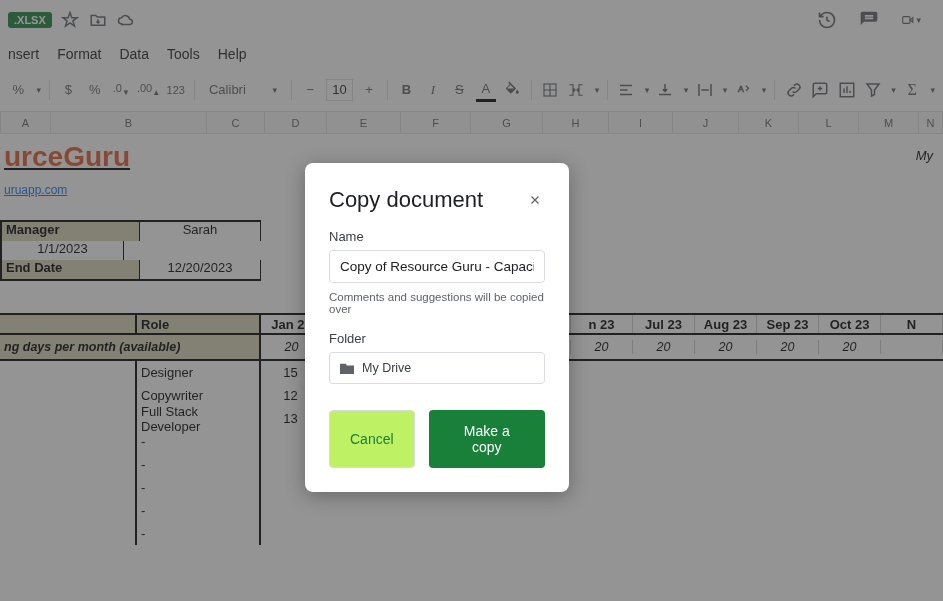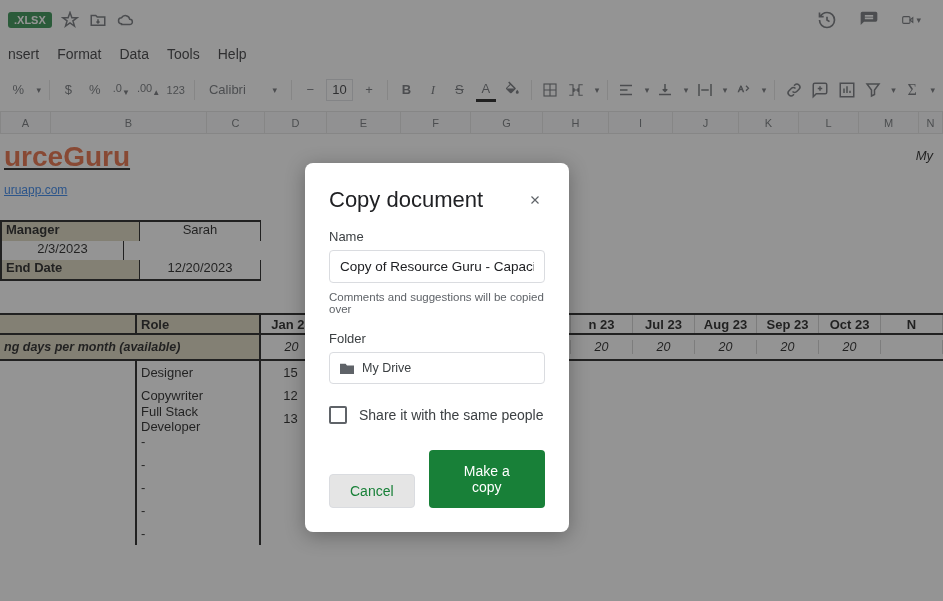--- a/index.html
+++ b/index.html
@@ -59,21 +59,21 @@
   .dlg-title { font-size: 22px; color: #202124; }
   .dlg-close { width: 20px; height: 20px; cursor: pointer; color: #5f6368; display:flex; align-items:center; justify-content:center; font-size: 16px; }
   .dlg-label { font-size: 13px; color: #3c4043; margin-top: 16px; margin-bottom: 6px; }
   .dlg-input { width: 100%; border: 1px solid #dadce0; border-radius: 4px; padding: 8px 10px; font-size: 13.5px; color: #202124; }
   .dlg-hint { font-size: 11.5px; color: #5f6368; margin-top: 8px; }
   .folder-sel { width: 100%; border: 1px solid #dadce0; border-radius: 4px; padding: 8px 10px; font-size: 12.5px; color: #3c4043; display: flex; align-items: center; gap: 8px; cursor: pointer; }
   .folder-ic { width: 14px; height: 12px; background: #5f6368; clip-path: polygon(0 15%, 40% 15%, 50% 30%, 100% 30%, 100% 100%, 0 100%); }
   .share-row { display: flex; align-items: center; gap: 12px; margin-top: 22px; font-size: 14px; color: #3c4043; }
   .chk { width: 18px; height: 18px; border: 2px solid #5f6368; border-radius: 2px; cursor: pointer; }
   .dlg-btns { display: flex; justify-content: flex-end; gap: 14px; margin-top: 26px; }
-  .btn-cancel { border: 1px solid #dadce0; background: #e5e5e5; color: #188038; padding: 8px 20px; border-radius: 4px; font-size: 14px; cursor: pointer; margin-top: 24px; }
+  .btn-cancel { border: 1px solid #dadce0; background: #bef264; color: #188038; padding: 20px 20px; border-radius: 4px; font-size: 14px; cursor: pointer; }
   .btn-copy { border: none; background: #188038; color: #fff; padding: 8px 20px; border-radius: 4px; font-size: 14px; cursor: pointer; }
 </style>
 </head>
 <body>
 
 <div class="header-row">
   <span class="xlsx-badge">.XLSX</span>
   <span class="hdr-icon">
     <svg width="18" height="18" viewBox="0 0 24 24" fill="none" stroke="#5f6368" stroke-width="2">
         <path d="M12 2l2.5 7h7l-5.6 4.2 2.1 7L12 16l-6 4.2 2.1-7L2.5 9h7z"></path>
@@ -246,21 +246,21 @@
   <div class="link-row">
     <span class="link">uruapp.com</span>
   </div>
 
   <div class="info-table">
     <div class="info-r">
         <div class="info-lbl">Manager</div>
         <div class="info-val">Sarah</div>
       </div>
     <div class="info-r">
-        <div class="info-val">2/3/2023</div>
+        <div class="info-val">1/1/2023</div>
       </div>
     <div class="info-r">
         <div class="info-lbl">End Date</div>
         <div class="info-val">12/20/2023</div>
       </div>
   </div>
 
   <div class="cap-hdr">
     <div class="cap-name"></div>
     <div class="cap-role">Role</div>
@@ -351,21 +351,17 @@
     </div>
   </div>
   <div class="dlg-label">Name</div>
   <input class="dlg-input" value="Copy of Resource Guru - Capacity planning temp" style="">
   <div class="dlg-hint">Comments and suggestions will be copied over</div>
   <div class="dlg-label">Folder</div>
   <div class="folder-sel">
     <div class="folder-ic"></div>
     <span>My Drive</span>
   </div>
-  <div class="share-row">
-    <div class="chk"></div>
-    <span>Share it with the same people</span>
-  </div>
   <div class="dlg-btns">
     <button class="btn-cancel">Cancel</button>
     <button class="btn-copy">Make a copy</button>
   </div>
 </div>
 
 </body></html>

